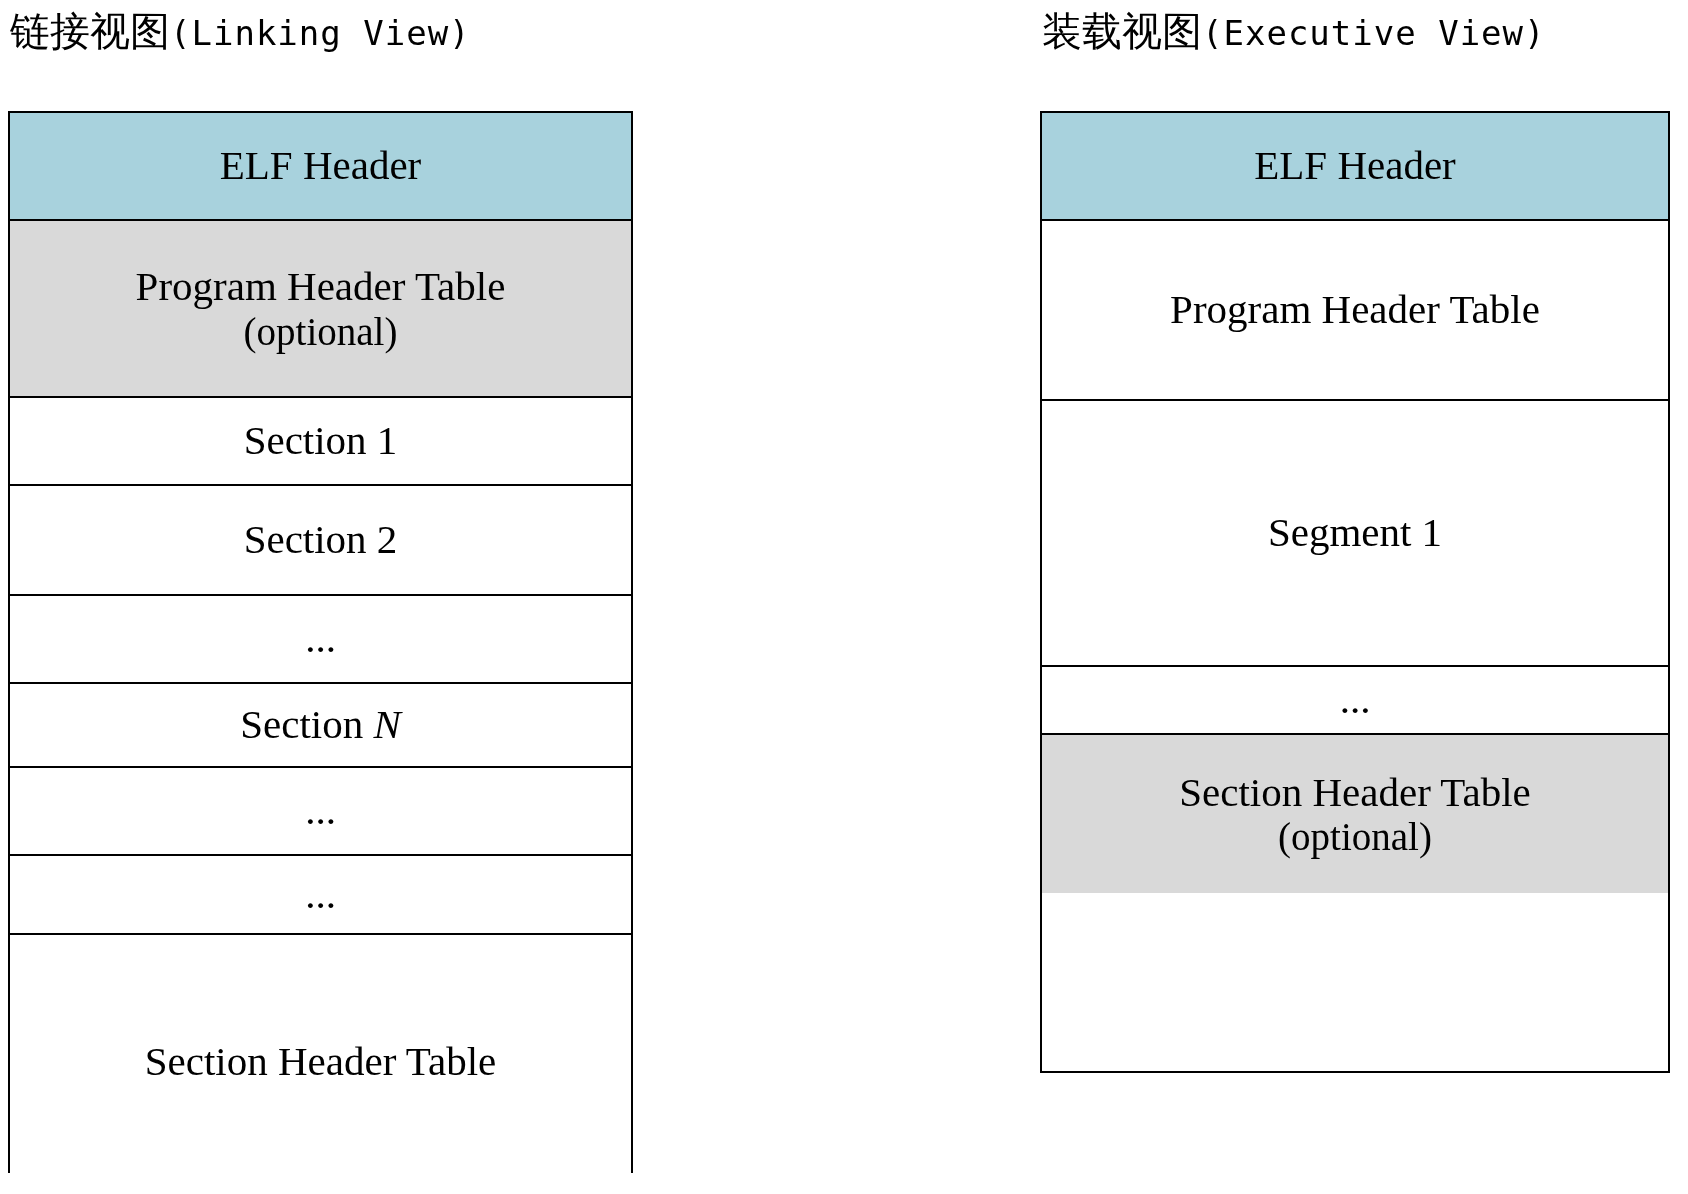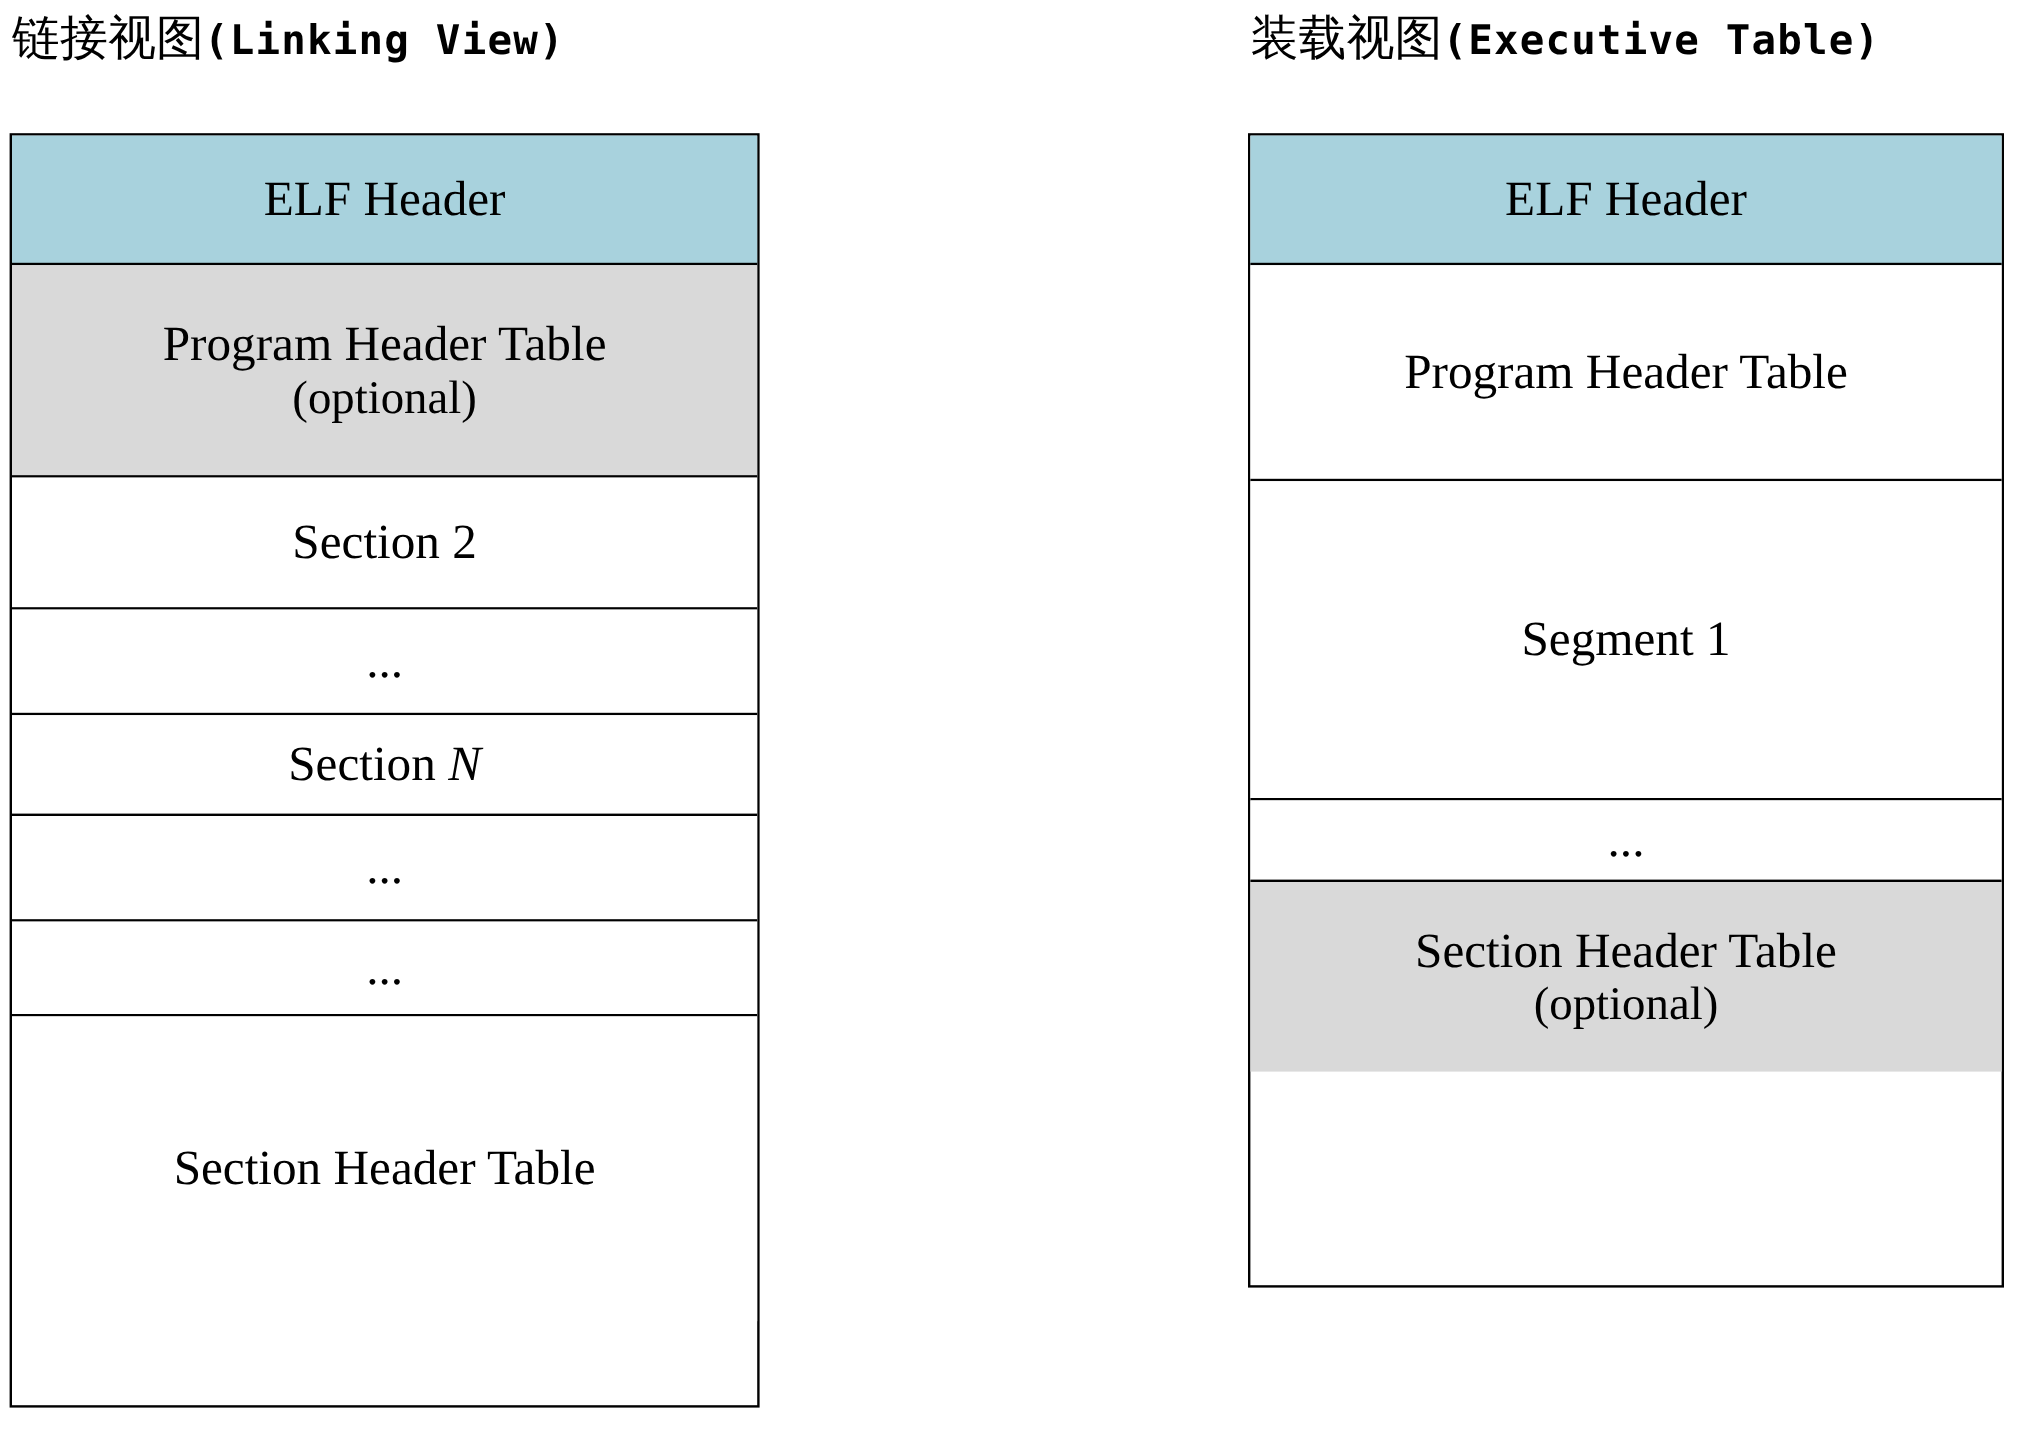--- a/index.html
+++ b/index.html
@@ -37,21 +37,20 @@
     line-height: 64px;
     white-space: nowrap;
     color: #000;
     margin: 0;
     padding: 0 0 0 2px;
   }
   .view-title .mono {
     font-family: "DejaVu Sans Mono", monospace;
     font-size: 34px;
     letter-spacing: 1px;
-    font-weight: bold;
   }
   .table {
     position: absolute;
     border: 2px solid #000;
     box-sizing: border-box;
     background: #fff;
   }
   .table-linking {
     left: 0px;
     top: 111px;
@@ -106,20 +105,23 @@
     <div class="table table-linking">
       <div class="row fill-blue" style="height:108px">
         <span class="row-text">ELF Header</span>
       </div>
       <div class="row fill-gray" style="height:177px">
         <span class="row-text">
           <span>Program Header Table</span>
           <span class="row-sub">(optional)</span>
         </span>
       </div>
+      <div class="row fill-white" style="height:88px">
+        <span class="row-text">Section 1</span>
+      </div>
       <div class="row fill-white" style="height:110px">
         <span class="row-text">Section 2</span>
       </div>
       <div class="row fill-white" style="height:88px">
         <span class="row-text">...</span>
       </div>
       <div class="row fill-white" style="height:84px">
         <span class="row-text"><span>Section <span class="ital">N</span></span></span>
       </div>
       <div class="row fill-white" style="height:88px">
@@ -128,21 +130,21 @@
       <div class="row fill-white" style="height:79px">
         <span class="row-text">...</span>
       </div>
       <div class="row fill-white" style="height:254px">
         <span class="row-text">Section Header Table</span>
       </div>
     </div>
   </div>
 
   <div class="view view-executive">
-    <div class="view-title"><span>装载视图</span><span class="mono">(Executive Table)</span></div>
+    <div class="view-title"><span>装载视图</span><span class="mono">(Executive View)</span></div>
 
     <div class="table table-executive">
       <div class="row fill-blue" style="height:108px">
         <span class="row-text">ELF Header</span>
       </div>
       <div class="row fill-white" style="height:180px">
         <span class="row-text">Program Header Table</span>
       </div>
       <div class="row fill-white" style="height:266px">
         <span class="row-text">Segment 1</span>

